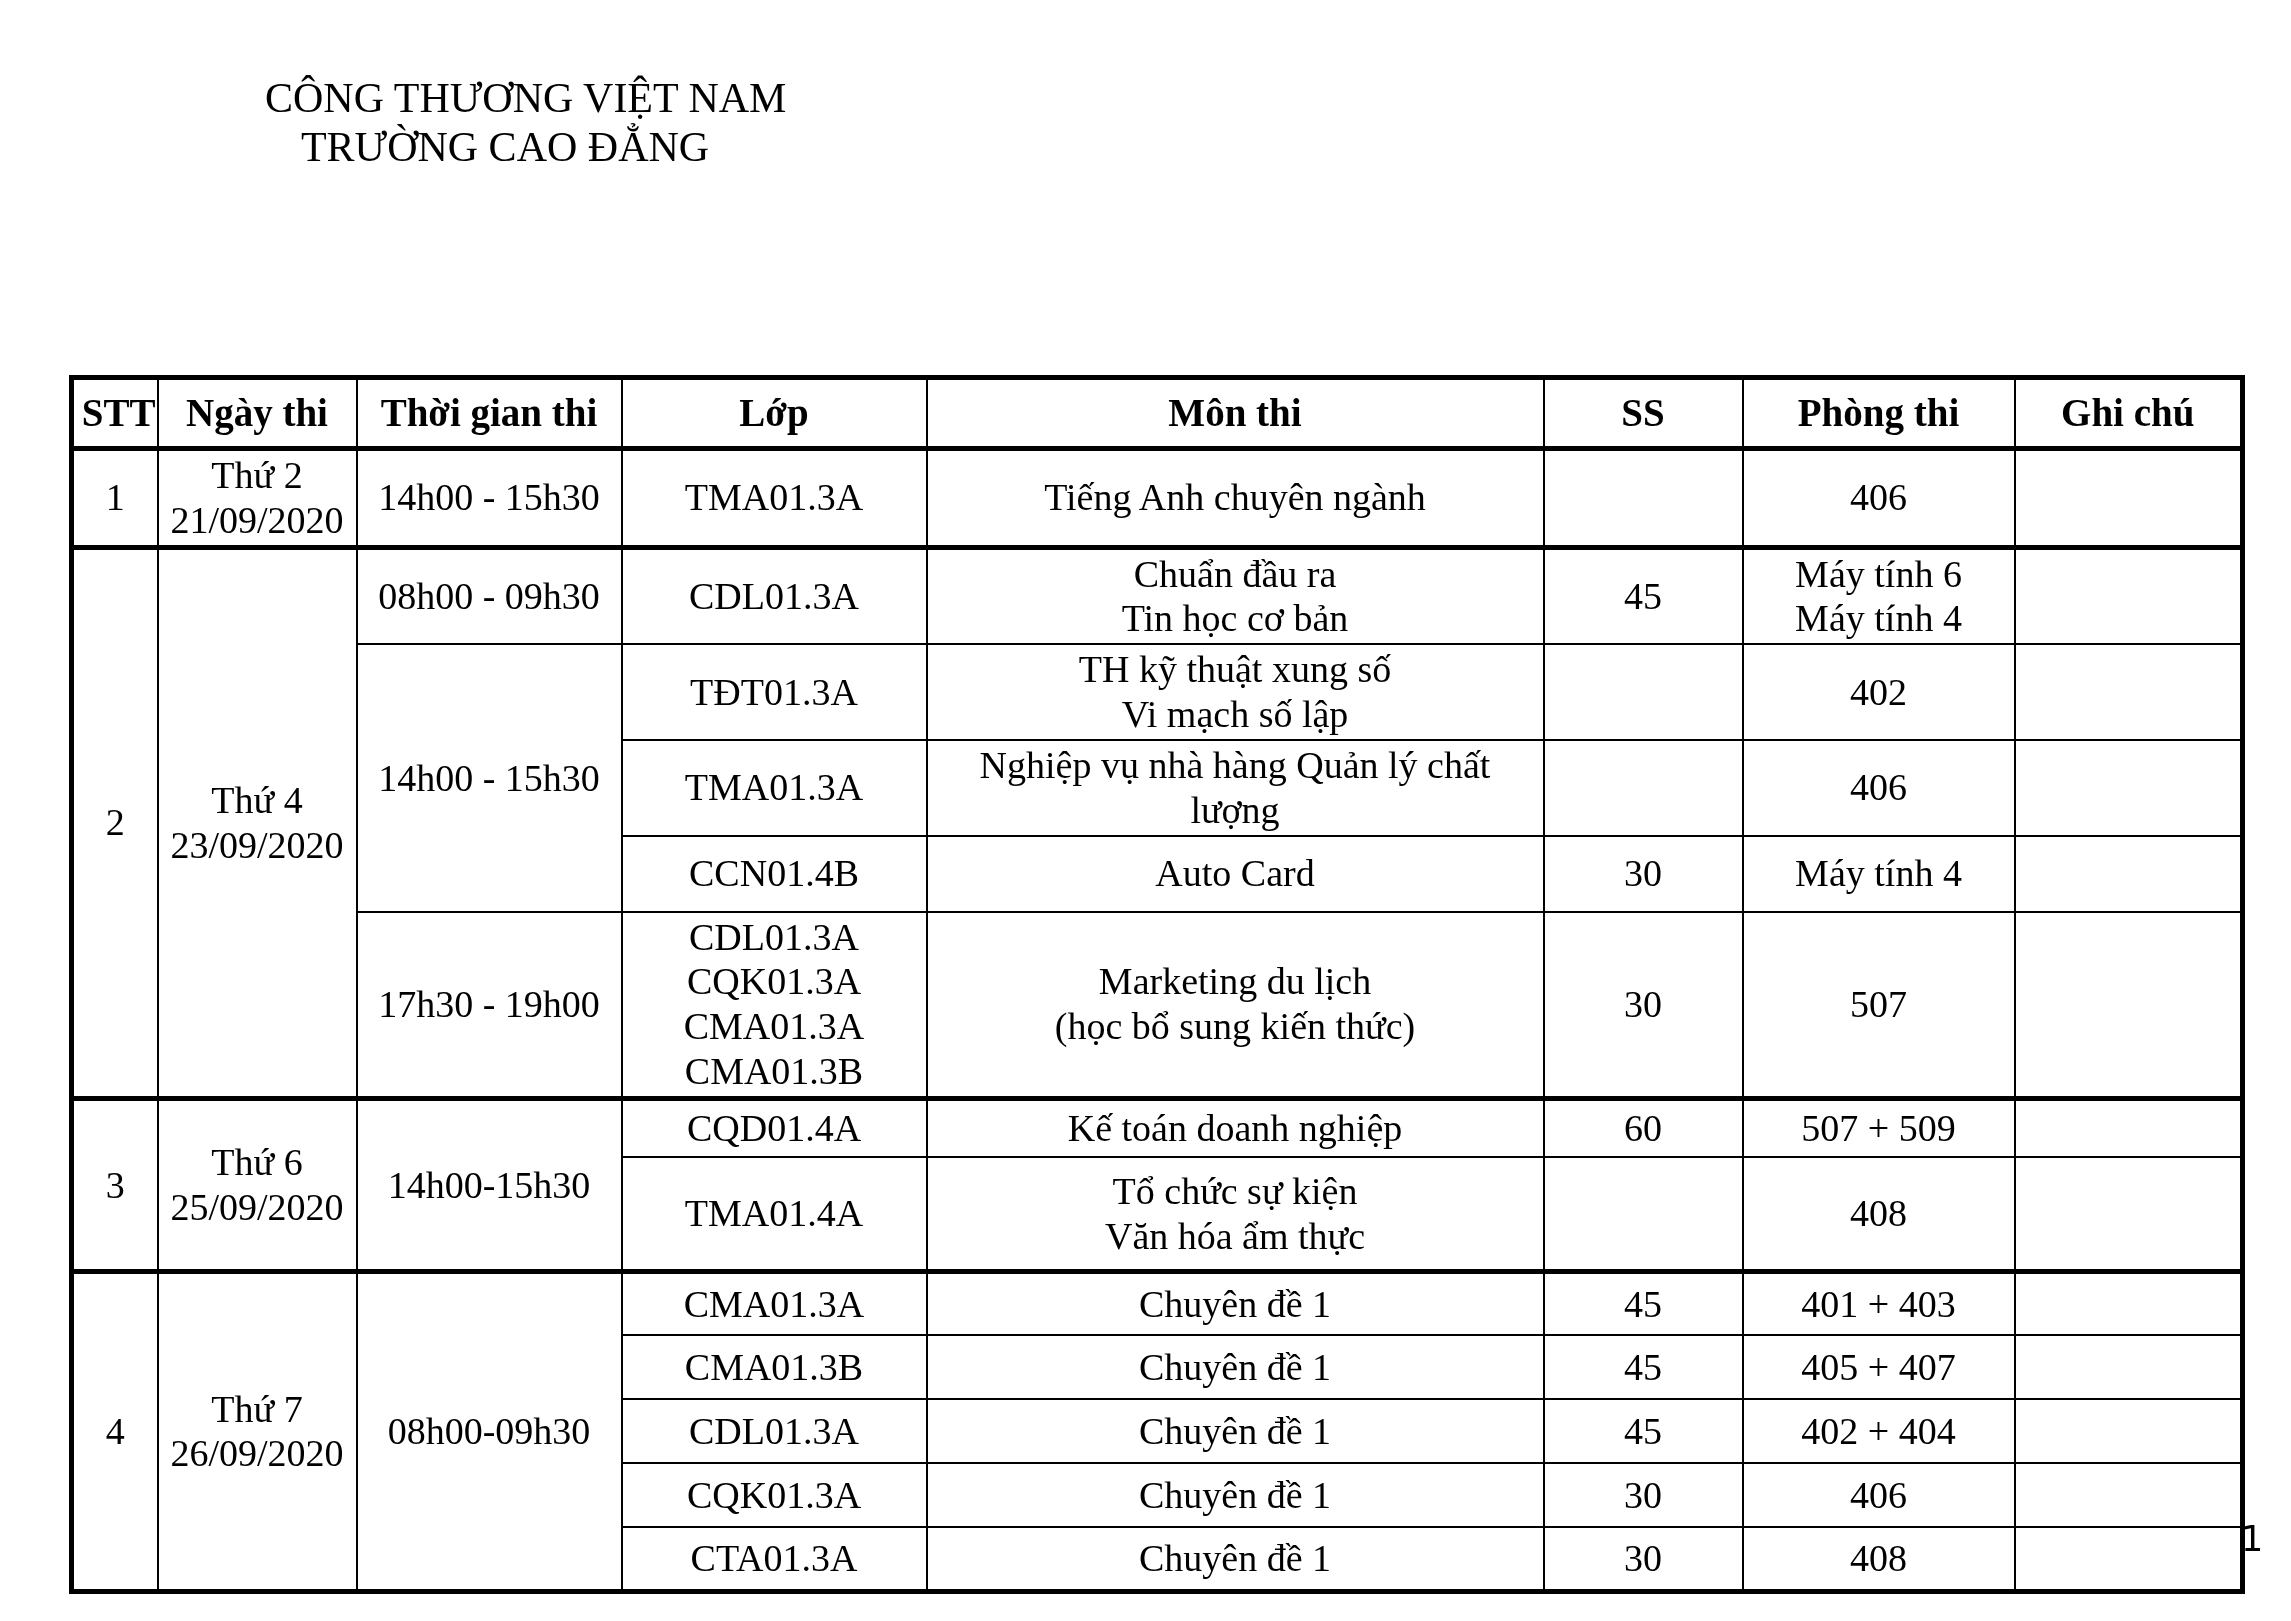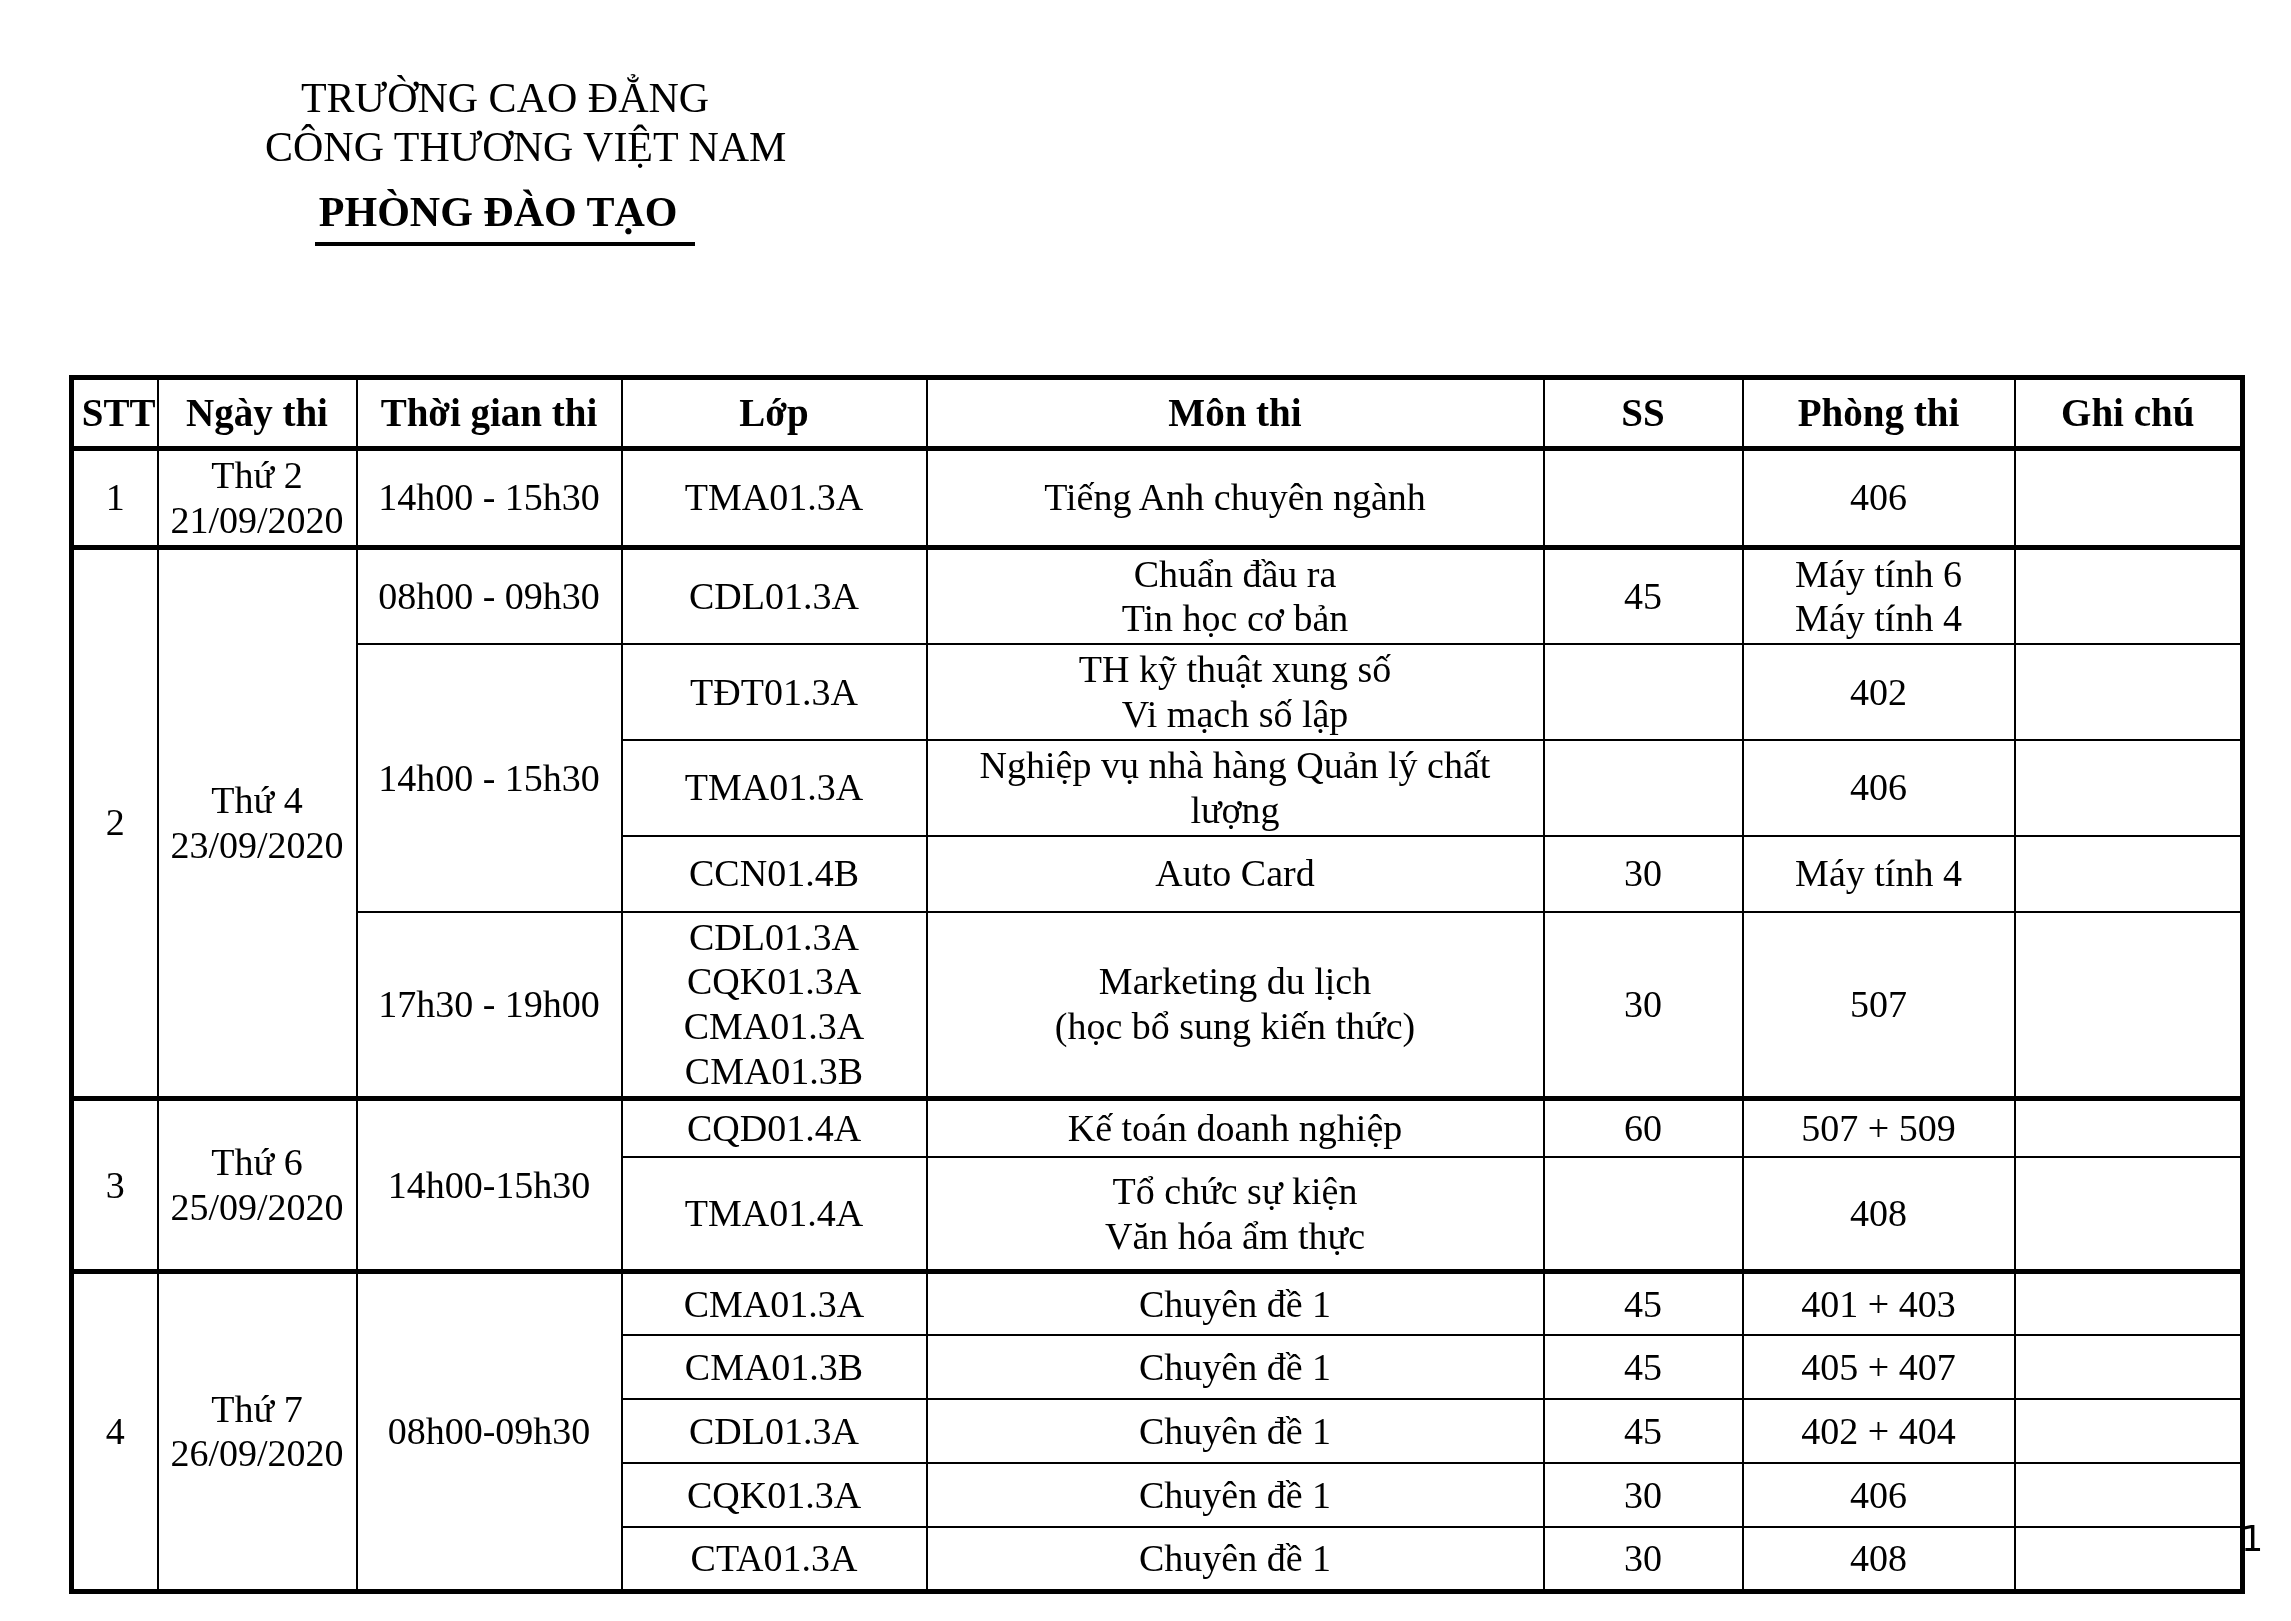--- a/index.html
+++ b/index.html
@@ -74,25 +74,22 @@
     left: 2241px;
     top: 1519px;
     font-family: "DejaVu Sans", sans-serif;
     font-size: 35px;
   }
 </style>
 </head>
 <body>
 
 <div class="org-block">
+  <div class="org-line">CÔNG THƯƠNG VIỆT NAM</div>
   <div class="org-line">TRƯỜNG CAO ĐẲNG</div>
-  <div class="org-line">CÔNG THƯƠNG VIỆT NAM</div>
-  <div class="dept-line">
-    <span class="dept-inner">PHÒNG ĐÀO TẠO</span>
-  </div>
 </div>
 
 <div class="title-block">
 </div>
 
 <table class="exam-table">
   <colgroup>
     <col style="width:86px">
       <col style="width:199px">
       <col style="width:265px">

